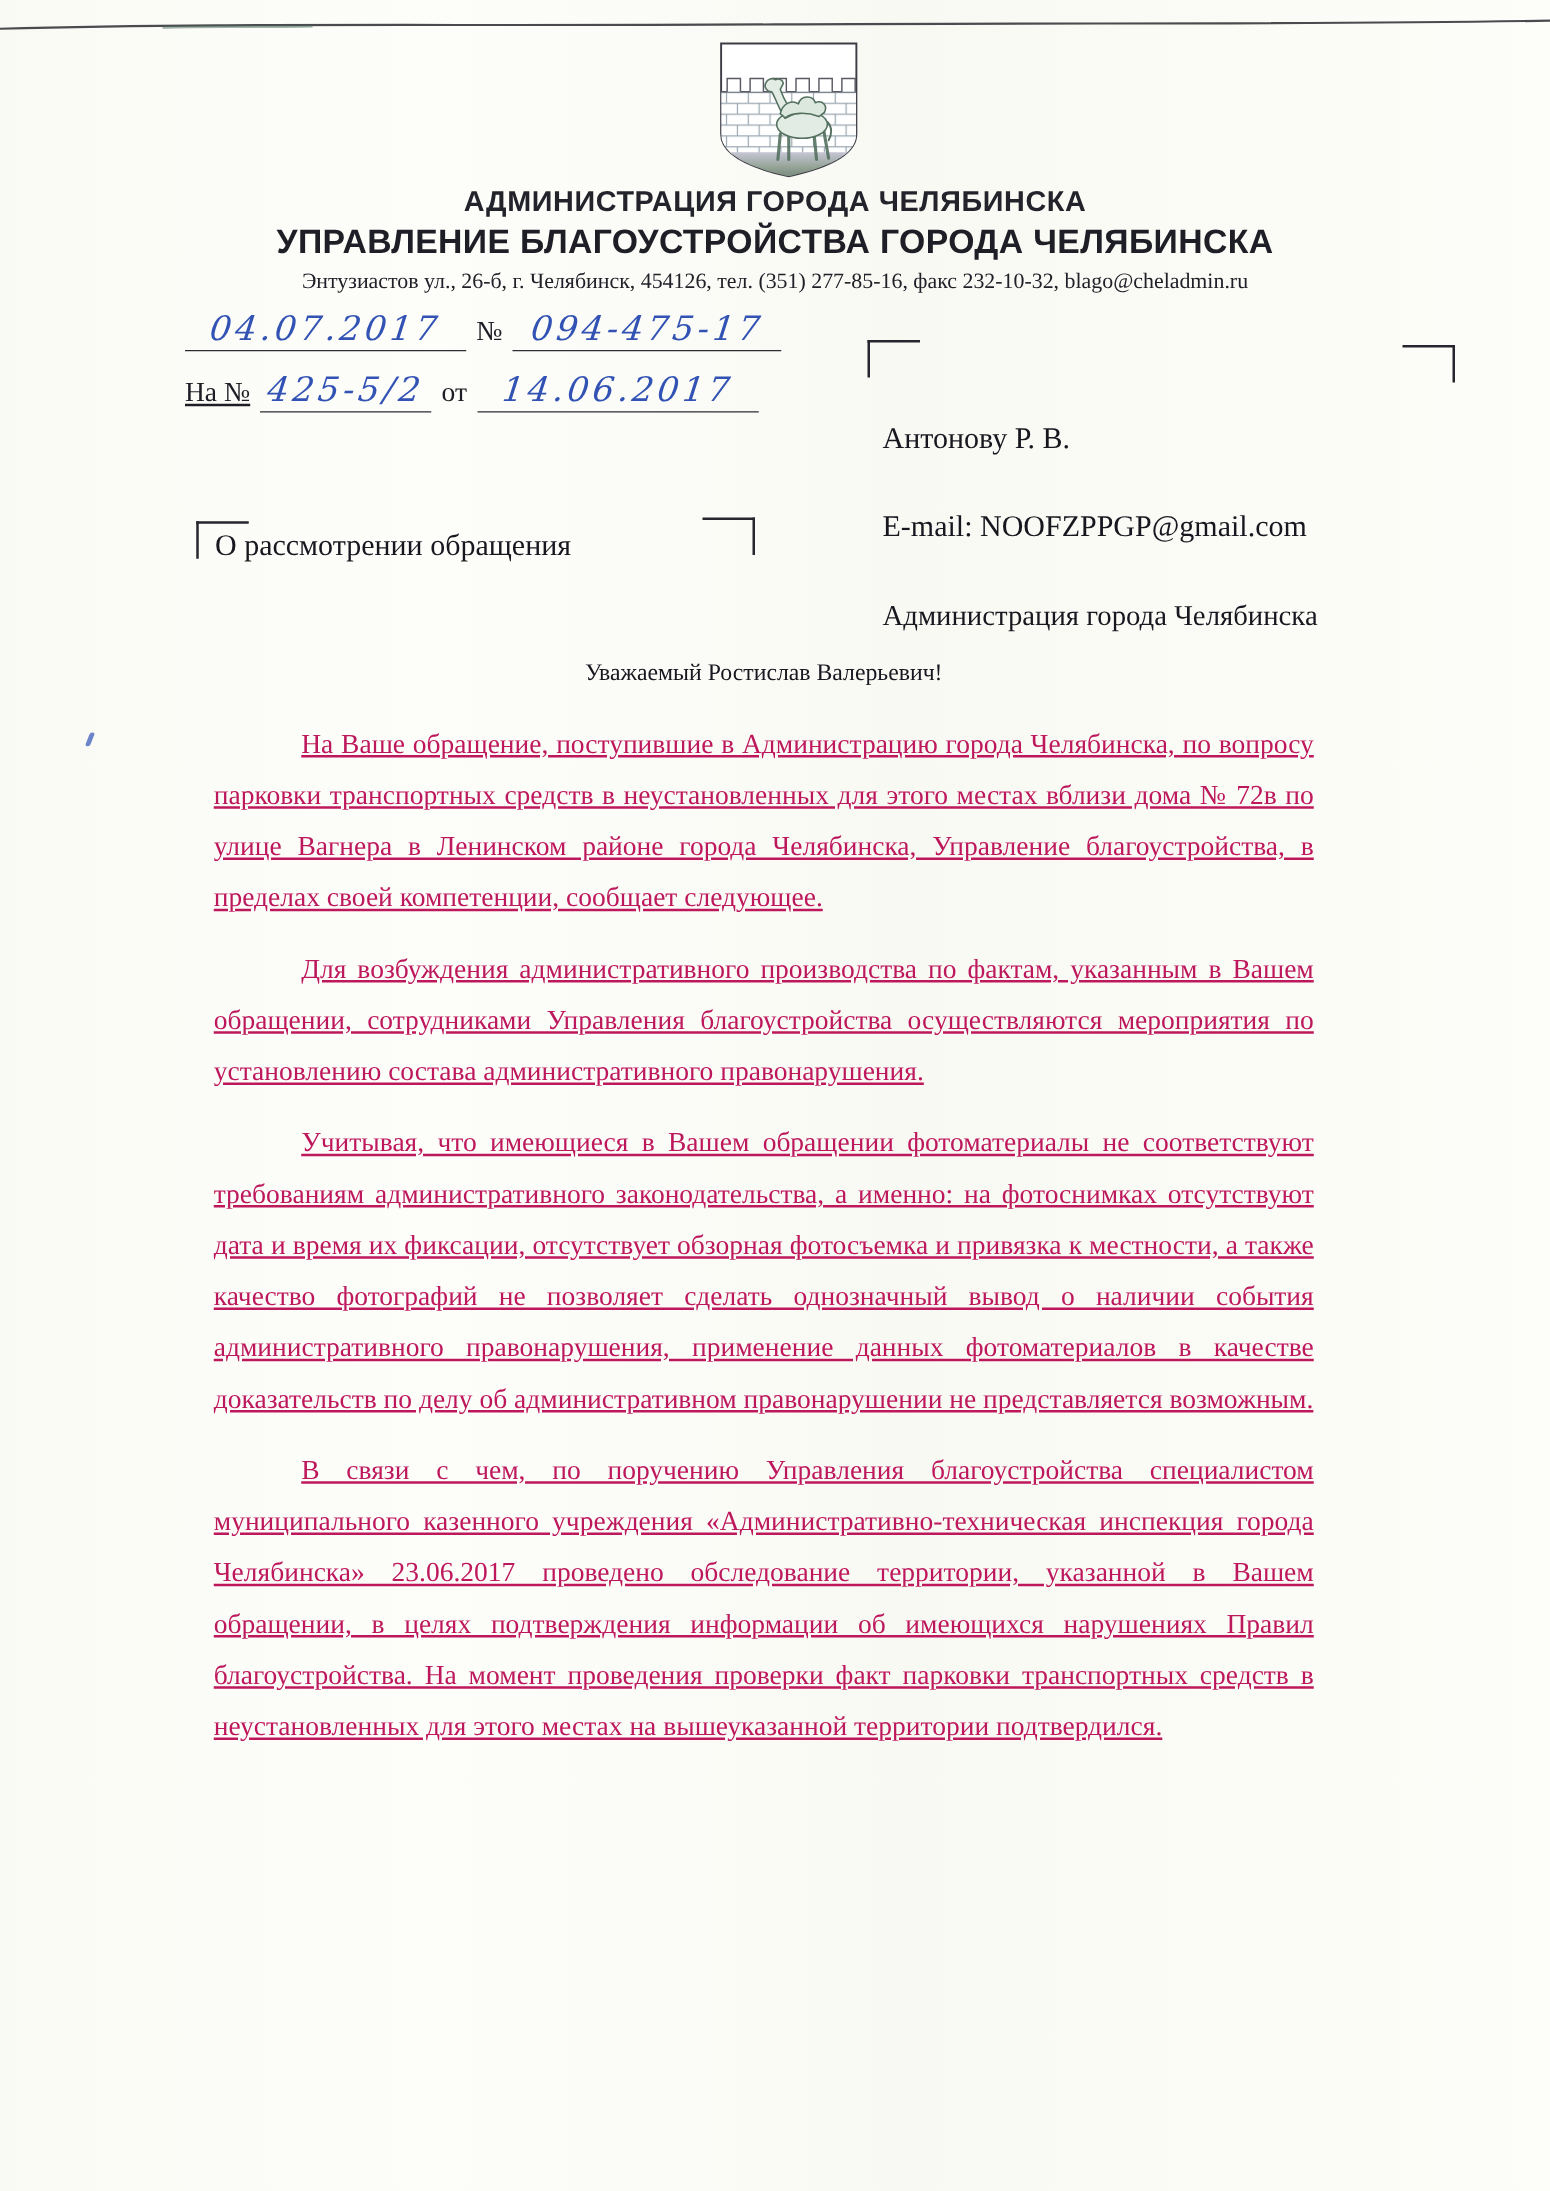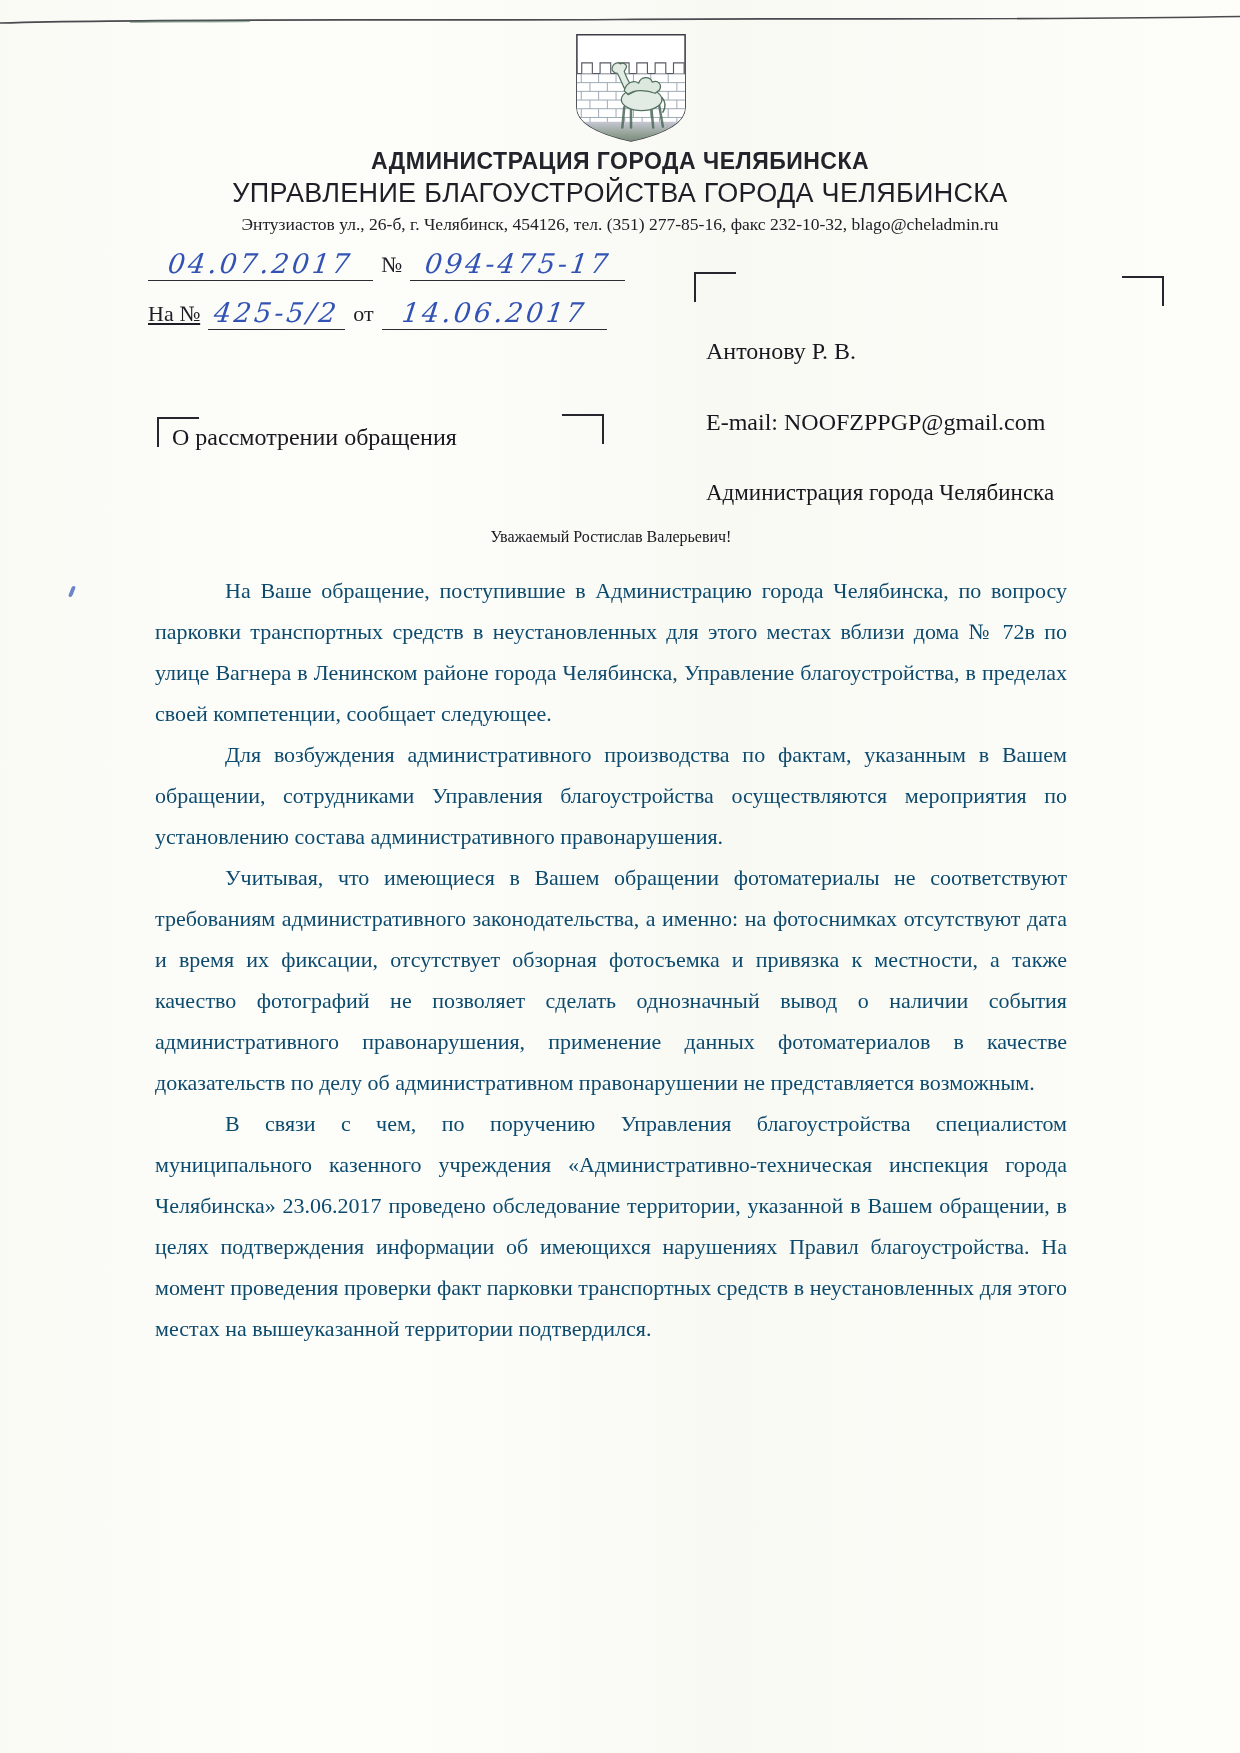--- a/index.html
+++ b/index.html
@@ -9,21 +9,21 @@
     font-family:"Liberation Serif", serif;color:#17171f;
   }
   .abs{position:absolute;}
   
   .scanline{left:0;top:14px;width:1240px;height:12px;}
   
   .emblem{left:566px;top:30px;width:130px;height:114px;}
   
   .lh{left:0;top:148px;width:1240px;text-align:center;font-family:"Liberation Sans",sans-serif;}
   .lh .l1{font-size:23px;font-weight:bold;letter-spacing:.5px;color:#23232b;}
-  .lh .l2{font-size:27px;font-weight:normal;letter-spacing:.3px;color:#1e1e26;margin-top:3px;}
+  .lh .l2{font-size:27px;font-weight:bold;letter-spacing:.3px;color:#1e1e26;margin-top:3px;}
   .lh .l3{font-family:Liberation Serif, serif;font-size:17.5px;font-weight:normal;color:#202028;margin-top:5px;}
   
   .ref{left:148px;top:248px;width:480px;font-size:22px;}
   .ref-line{display:flex;align-items:flex-end;margin-bottom:16px;}
   .hw{
     font-family:"DejaVu Serif",cursive;font-style:italic;color:#3253b4;
     font-size:27px;letter-spacing:3px;display:inline-block;transform:skewX(-7deg);
     padding:0 6px 1px 6px;white-space:nowrap;
   }
   .fld{border-bottom:1.6px solid #2c2c33;display:inline-flex;justify-content:center;align-items:flex-end;}
@@ -34,24 +34,25 @@
   .rcpt .org{font-size:23px;}
   .corner{position:absolute;width:40px;height:28px;}
   .corner.tl{border-top:2px solid #26262e;border-left:2px solid #26262e;}
   .corner.tr{border-top:2px solid #26262e;border-right:2px solid #26262e;}
   
   .subj{left:172px;top:424px;width:420px;font-size:24px;white-space:nowrap;}
   
   .tick{left:70px;top:586px;width:4px;height:11px;background:#3b5cbb;border-radius:2px;transform:skewX(-16deg) rotate(6deg);opacity:.75;}
   
   .bodytxt{left:155px;top:528px;width:912px;}
-  .salut{text-align:center;font-size:16px;margin:0 0 24px 0;}
+  .salut{text-align:center;font-size:19px;margin:0 0 24px 0;}
   .bodytxt p{
-    margin:0;font-size:22px;line-height:41px;text-align:justify;text-indent:70px;
-    color:#0c4a6e;
+    margin:16px;font-size:22px;line-height:41px;text-align:justify;text-indent:70px;
+    color:#be185d;
+    text-decoration:underline;
   }
 </style>
 </head>
 <body>
 
 <svg class="abs scanline" viewBox="0 0 1240 12" preserveAspectRatio="none">
   <path d="M0,9 C180,4 360,7 620,5.5 C860,4 1050,6 1240,2.5" stroke="#2b2b31" stroke-width="1.7" fill="none" opacity="0.85"></path>
   <path d="M130,8 C170,6.5 210,8 250,7" stroke="#4a6a5a" stroke-width="2.2" fill="none" opacity="0.5"></path>
 </svg>
 

